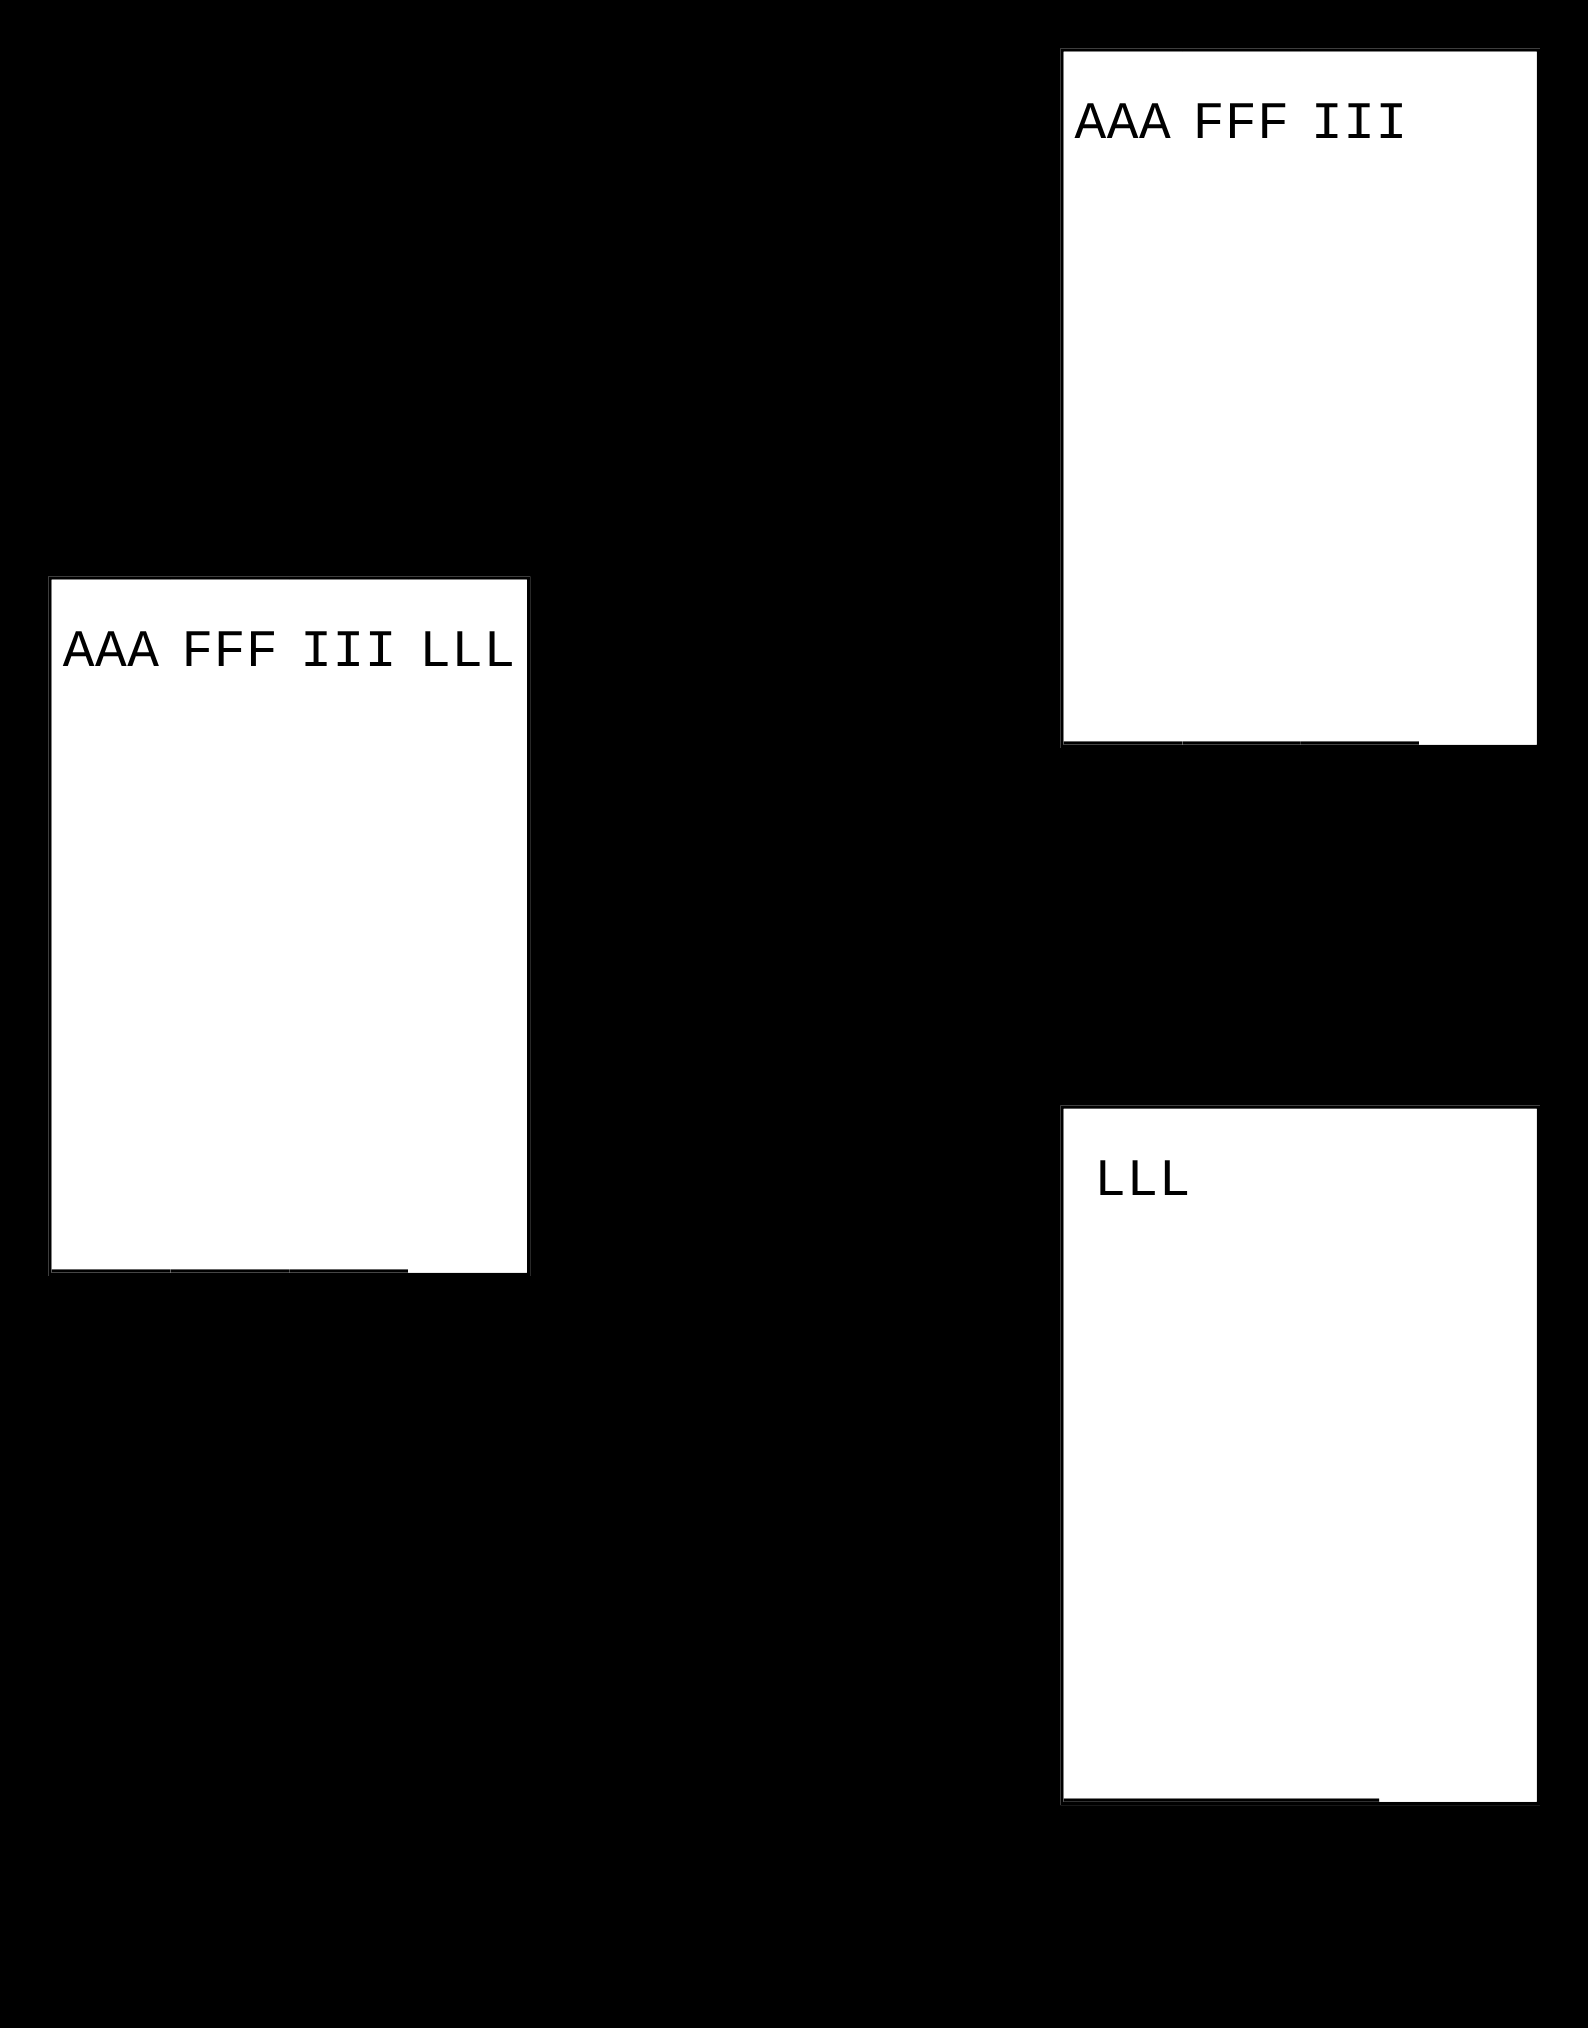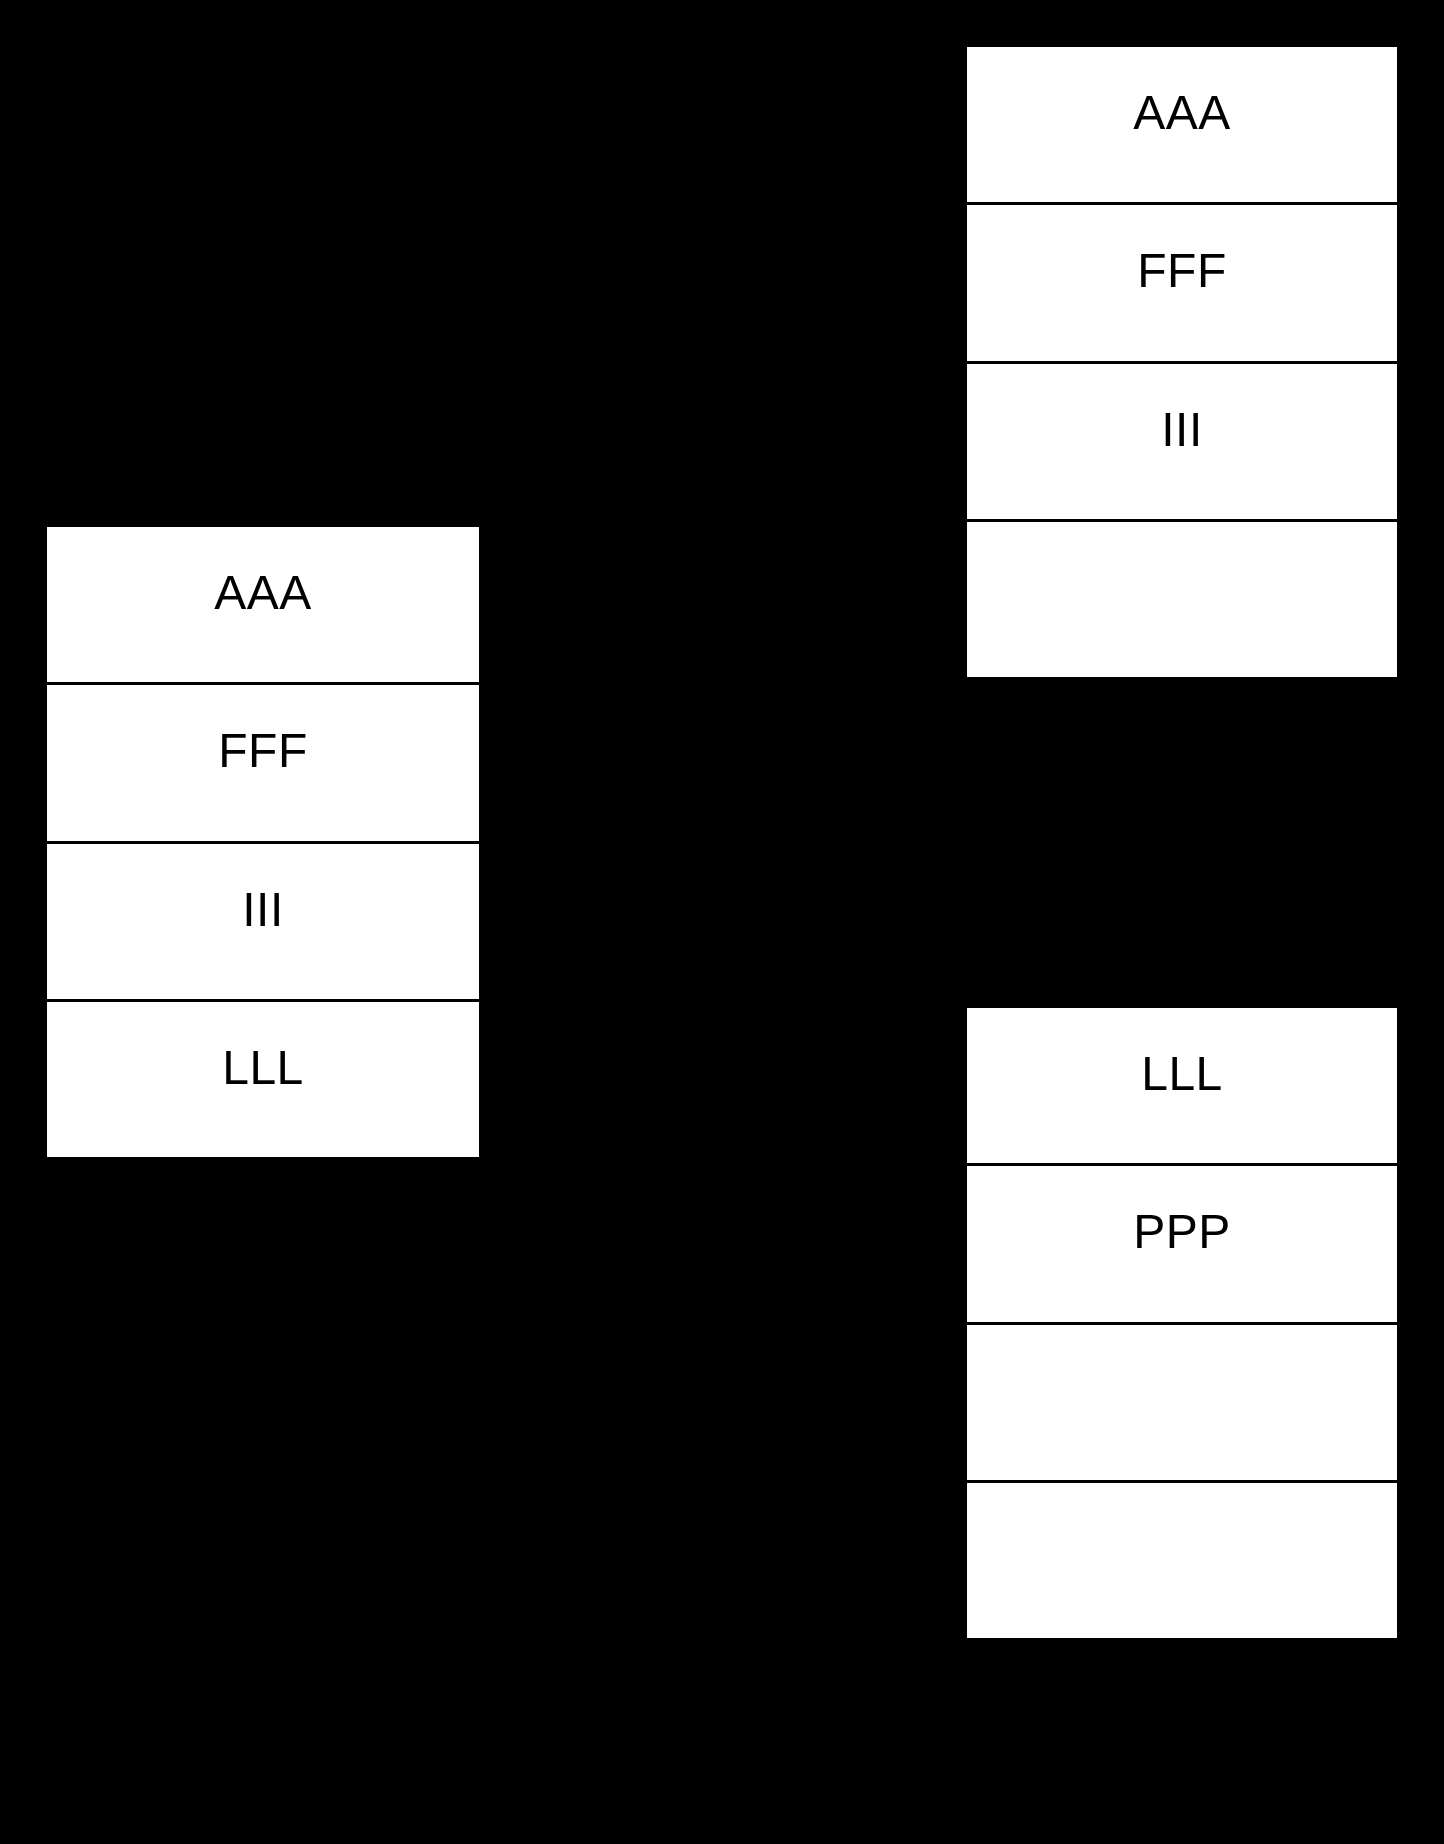--- a/index.html
+++ b/index.html
@@ -20,21 +20,22 @@
     inset: 0;
     background: #000000;
   }
   
   .table-block {
     position: absolute;
     box-sizing: border-box;
     background: #ffffff;
     border: 3px solid #000000;
     display: flex;
-    flex-direction: column;
+    flex-direction: row;
+    font-family: Liberation Mono, monospace;
   }
   .table-block.left {
     left: 44px;
     top: 524px;
     width: 438px;
     height: 636px;
   }
   .table-block.right-top {
     left: 964px;
     top: 44px;
@@ -110,23 +111,20 @@
     <div class="table-row">
       <span class="cell-label"></span>
     </div>
   </div>
 
   <div class="table-block right-bottom">
     <div class="table-row">
       <span class="cell-label">LLL</span>
     </div>
     <div class="table-row">
-      <span class="cell-label">PPP</span>
-    </div>
-    <div class="table-row">
       <span class="cell-label"></span>
     </div>
     <div class="table-row">
       <span class="cell-label"></span>
     </div>
   </div>
 
 </div>
 
 </body></html>

